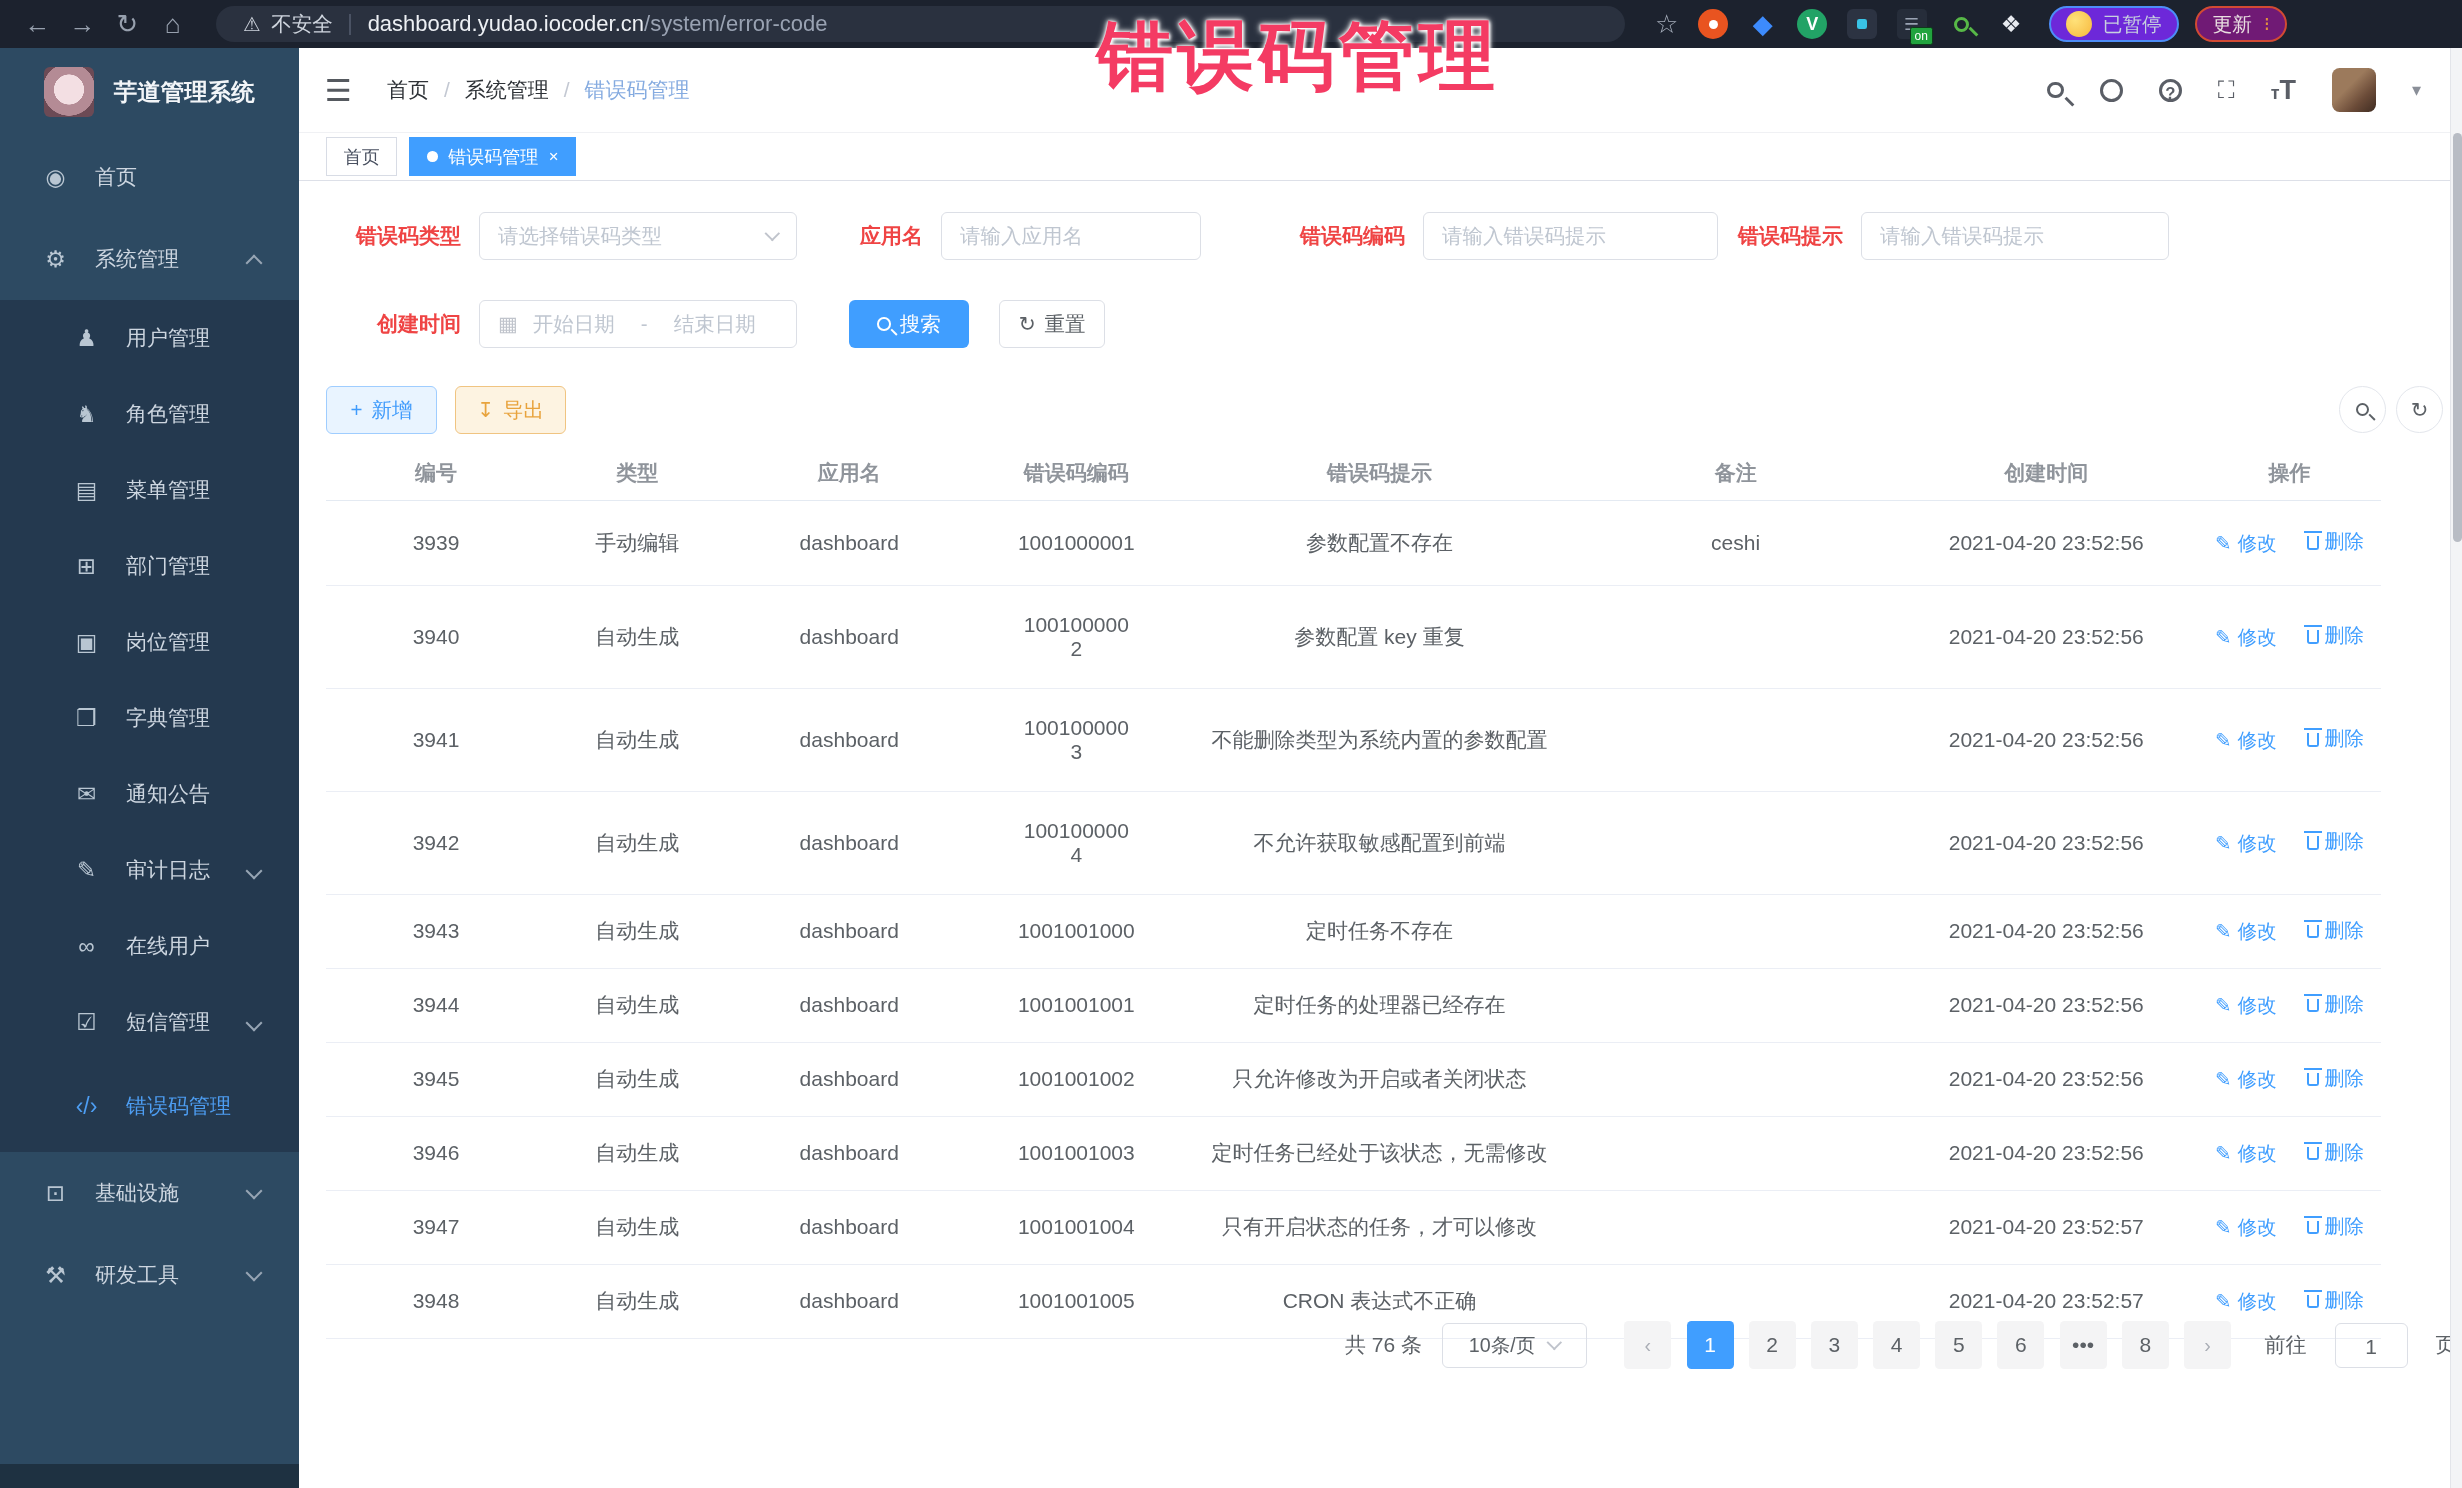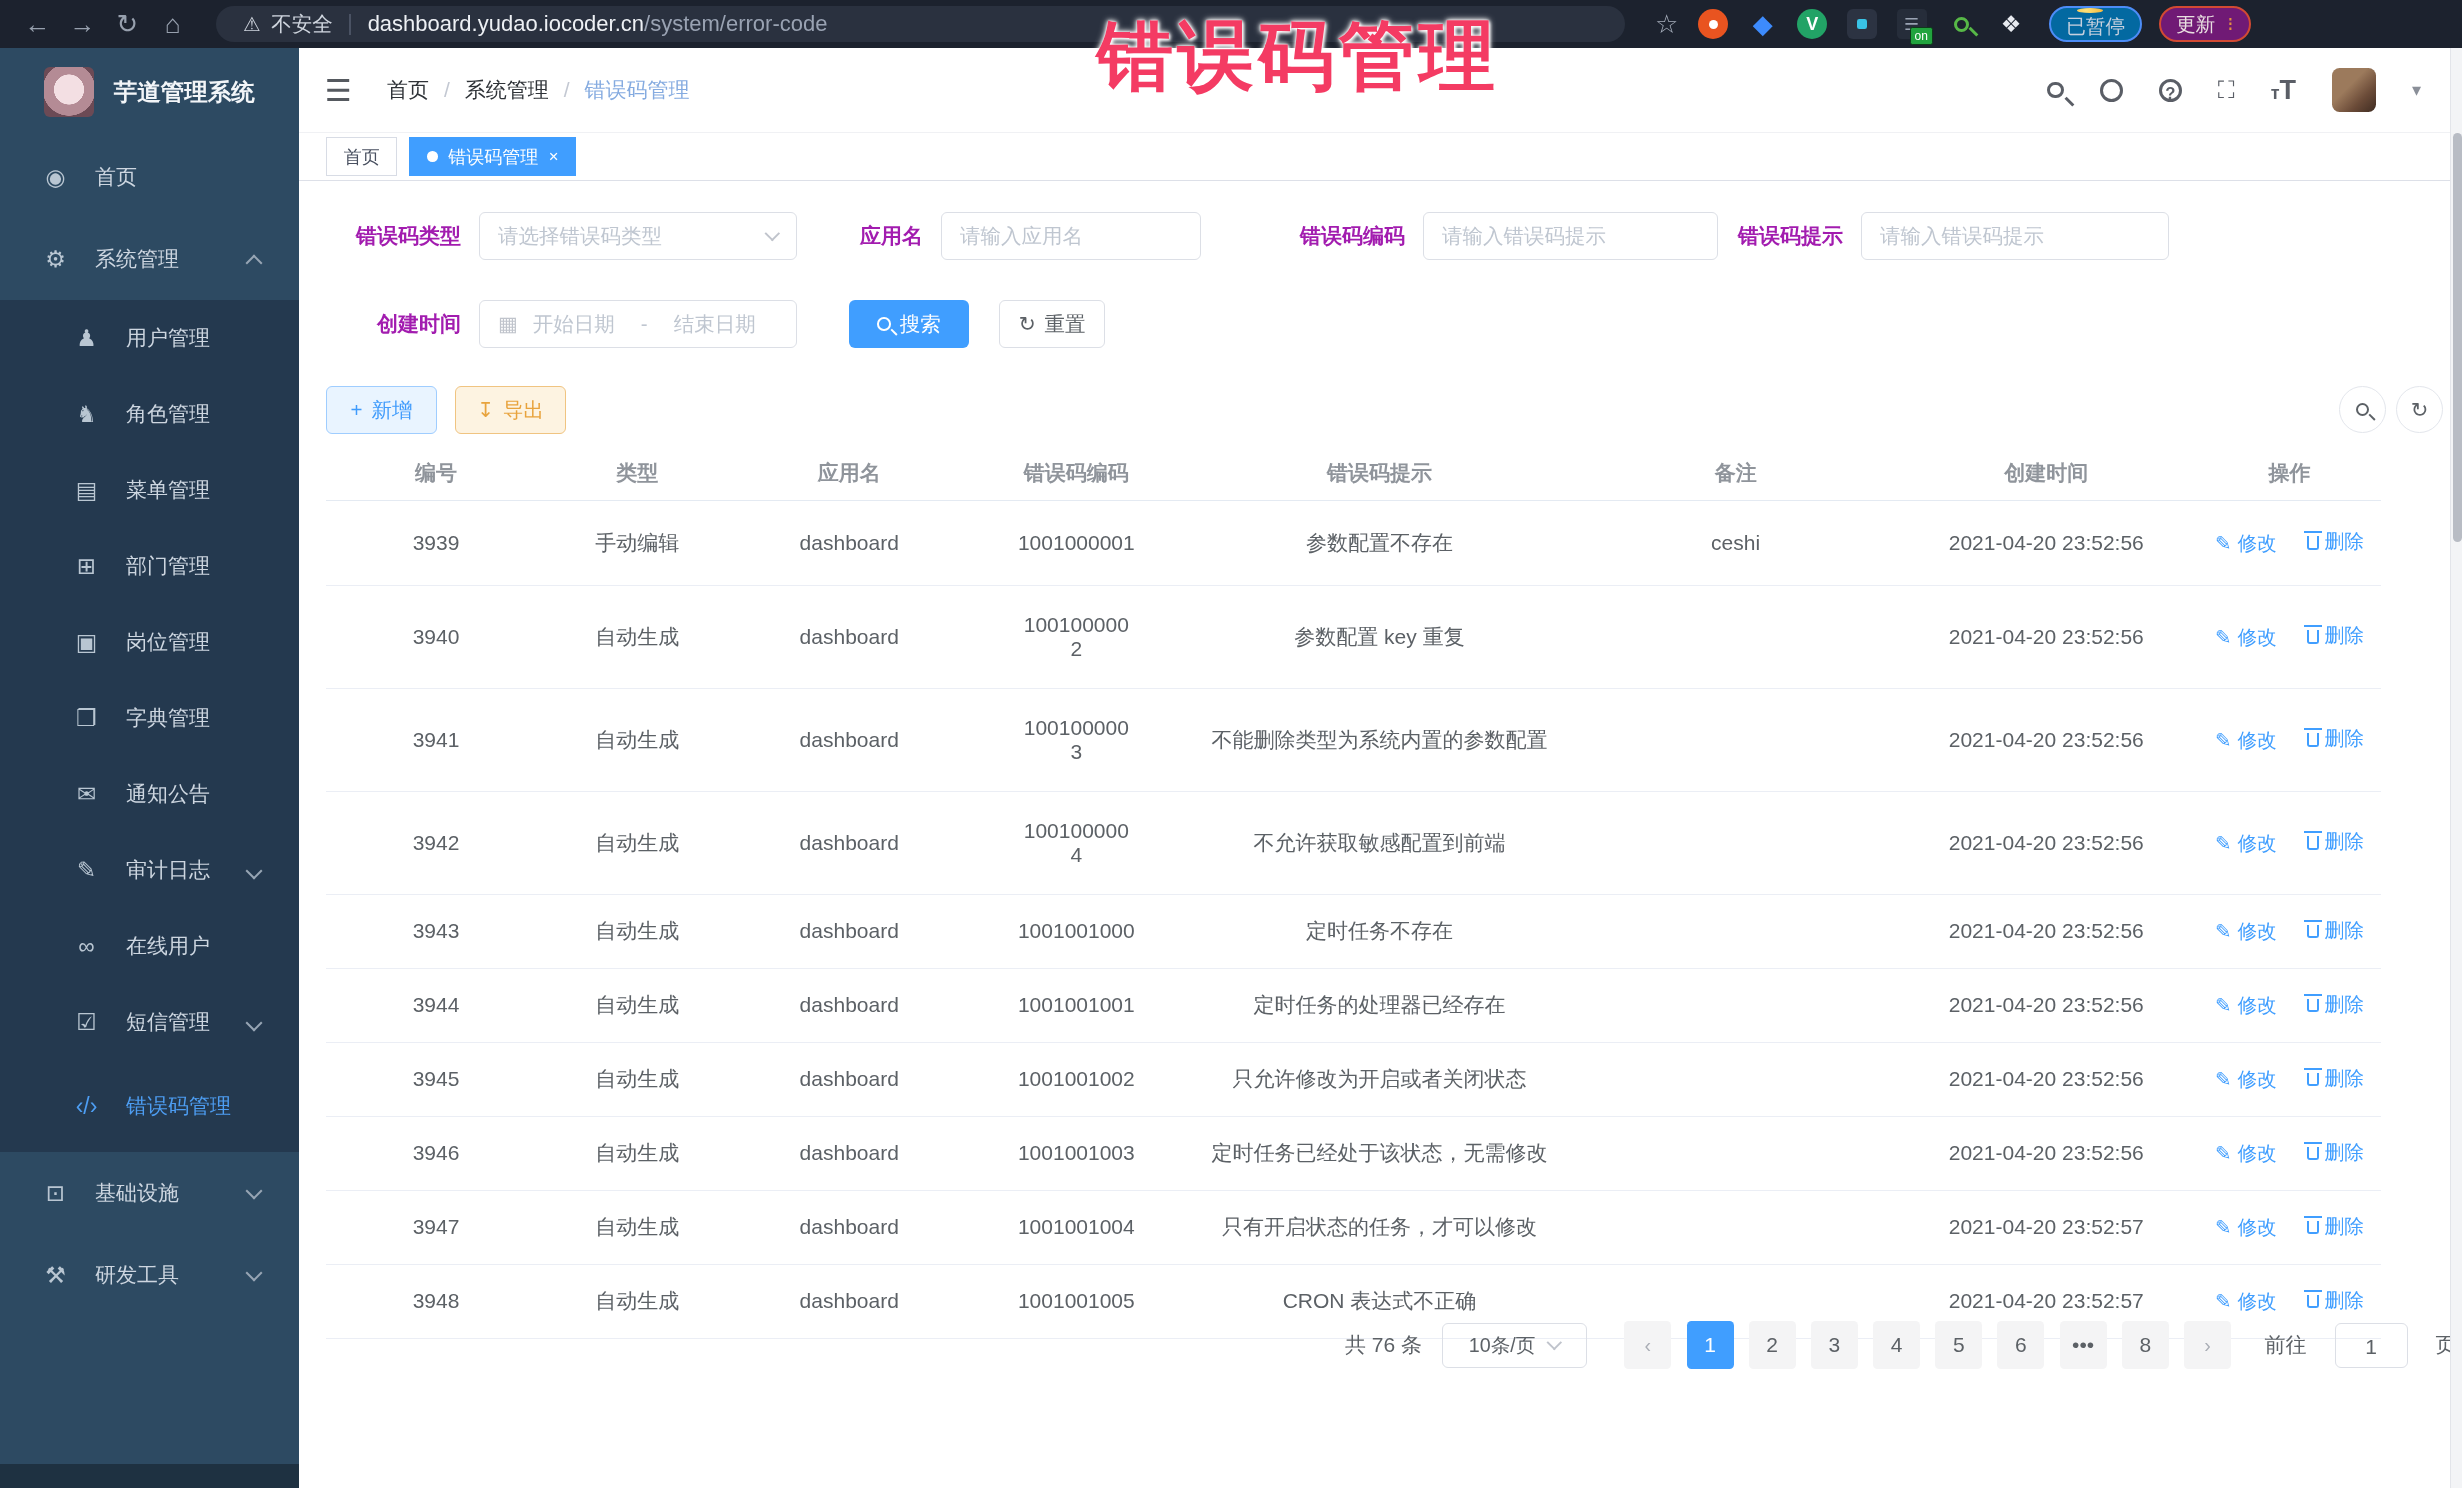--- a/index.html
+++ b/index.html
@@ -27,21 +27,21 @@
   .ext.grid{ border-radius:6px; background:#2c3342; } .ext.grid::after{content:"";width:10.6px;height:10.6px;background:#39c3e6;border-radius:2.3px;}
   .ext.list{ border-radius:4.5px; background:#262d3a; color:#9aa3b3; font-size:16.7px;}
   .on-badge{ position:absolute; right:-6px; bottom:-6px; background:#21a33e; color:#fff; font-size:12px;
     padding:0.8px 3.8px; border-radius:2.3px; border:1.5px solid #0f3a1a; }
   .ext.keyg{ background:transparent; }
   .keyring{ width:15px;height:15px;border:3px solid #57b847;border-radius:50%;position:relative;}
   .keyring::after{content:"";position:absolute;left:10.6px;top:10.6px;width:10.6px;height:3px;background:#57b847;transform:rotate(45deg);}
   .ext.puzzle{ color:#e8ebf0; font-size:23px; }
   .chip { height:36px; border-radius:19.7px; display:flex; align-items:center; padding:0 15px;
     font-size:19.7px; flex:0 0 auto; }
-  .chip.paused { margin-left:23px; border:2.3px solid #4d8df7; color:#c7d0de; background:#0369a1;flex-direction:column; }
+  .chip.paused { margin-left:23px; border:2.3px solid #4d8df7; color:#c7d0de; background:#6d28d9; }
   .emoji-face { width:26px; height:26px; border-radius:50%;
     background:radial-gradient(circle at 35% 35%, #ffe27a, #f6b73c); margin-right:10.6px; }
   .chip.update { margin-left:16.7px; border:2.3px solid #d24a33; color:#e8dee0; background:#701a75; }
   .dots { color:#e2903f; font-size:19.7px; margin-left:12px; letter-spacing:0; }
 
   
   .sidebar { position:absolute; left:0; top:48px; width:299px; height:1440px; background:#2d4a62; }
   .logo-row { height:88px; display:flex; align-items:center; padding-left:44px; }
   .logo-img { width:50px; height:50px; border-radius:6px;
     background:radial-gradient(circle at 50% 45%, #f3dfe3 0 40%, #b48b95 41% 70%, #6c4a55 71%); }
@@ -81,21 +81,21 @@
 
   .tagbar { height:48px; display:flex; align-items:center; padding-left:27px; gap:12px;
     border-bottom:0.8px solid #dde0e8; }
   .tag { height:39px; display:flex; align-items:center; padding:0 16.7px; font-size:18px;
     border:0.8px solid #d8dce5; color:#495060; background:#fff; gap:10.6px; }
   .tag.active { background:#409eff; border-color:#409eff; color:#fff; }
   .tag-dot { width:10.6px; height:10.6px; border-radius:50%; background:#fff; }
   .tag-x { font-size:16.7px; }
 
   
-  .f-label { position:absolute; height:48px; line-height:48px; font-size:21px; color:#a21caf;
+  .f-label { position:absolute; height:48px; line-height:48px; font-size:21px; color:#ef4444;
     font-weight:bold; text-align:right; }
   .f-input { position:absolute; height:48px; border:0.8px solid #dcdfe6; border-radius:6px; background:#fff;
     display:flex; align-items:center; padding:0 18px; font-size:20.5px; color:#bfc6d0; }
   .f-input .ph { flex:1; }
   .sel-arrow { width:10.6px; height:10.6px; border-right:2.3px solid #c0c4cc; border-bottom:2.3px solid #c0c4cc;
     transform:rotate(45deg); margin-top:-4.5px; }
   .cal-ic { color:#c0c4cc; font-size:21px; margin-right:15px; }
   .date-sep { margin:0 26px; color:#bfc6d0; }
   .btn { position:absolute; height:48px; border-radius:6px; display:flex; align-items:center;
     justify-content:center; font-size:20.5px; gap:9px; }

